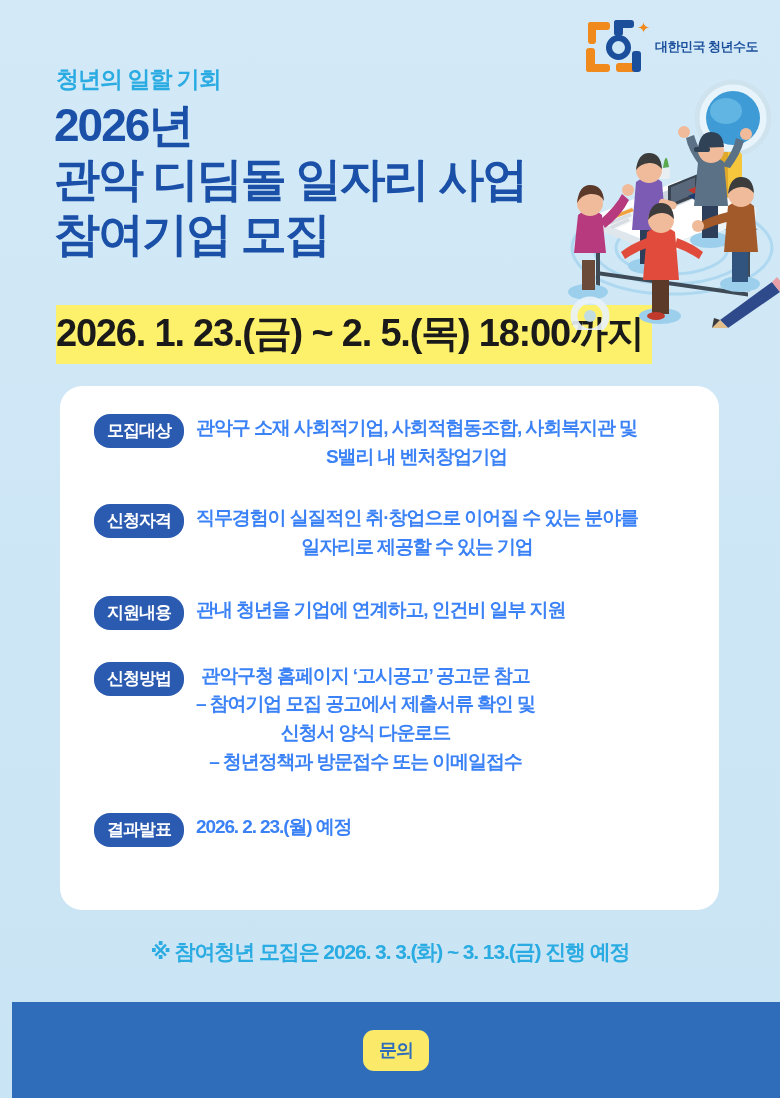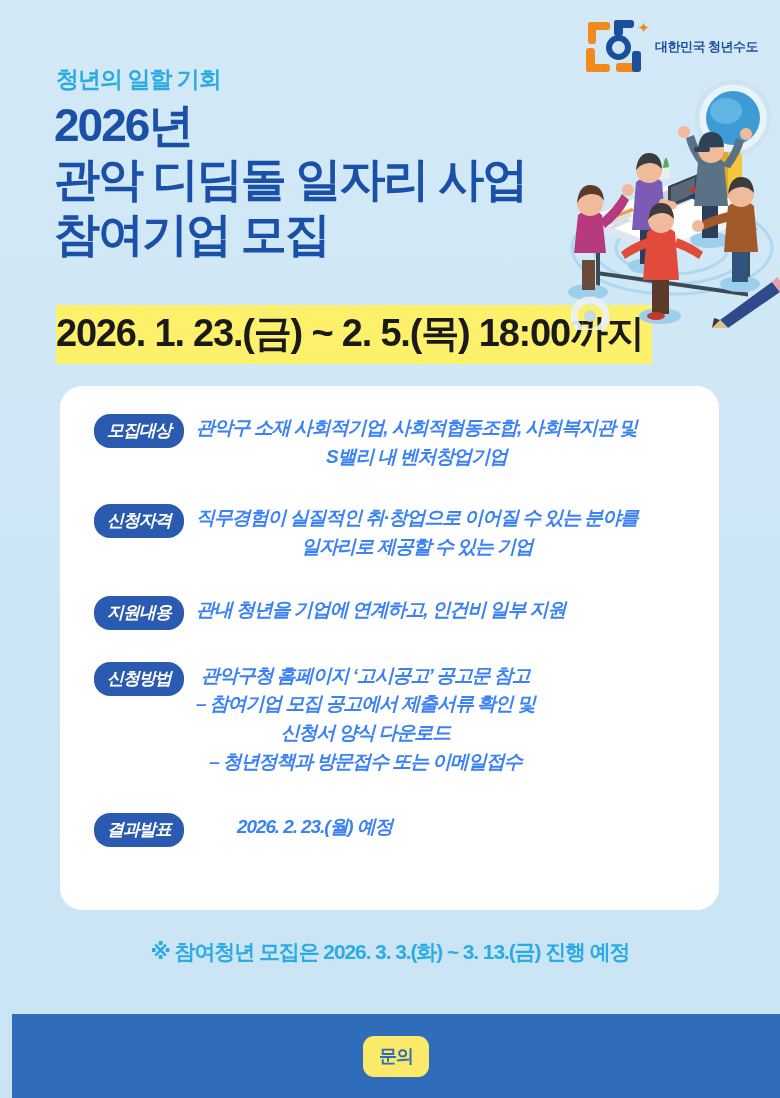--- a/index.html
+++ b/index.html
@@ -56,25 +56,25 @@
     white-space:nowrap;
   }
 
   
   .illus{position:absolute;left:560px;top:70px;width:225px;height:260px;}
   .illus svg{display:block;}
 
   
   .card{
     position:absolute;left:60px;top:386px;width:659px;height:524px;
-    background:#ffffff;border-radius:22px;font-style:italic;
+    background:#ffffff;border-radius:22px;
   }
   .rows{position:absolute;left:34px;top:26px;right:20px;}
   .row{display:flex;align-items:flex-start;margin-bottom:22px;}
-  .row:last-child{margin-bottom:0;gap:41px;}
+  .row:last-child{margin-bottom:0;}
   .badge{
     flex:0 0 auto;
     background:#2b5bb0;color:#fff;
     font-size:17px;font-weight:bold;letter-spacing:-1px;
     border-radius:16px;
     padding:5px 13px 6px 13px;
     margin-right:12px;margin-top:2px;
     white-space:nowrap;
   }
   .rtext{
@@ -93,21 +93,21 @@
 
   
   .note{
     position:absolute;left:0;right:0;top:938px;
     text-align:center;
     color:#2aabe2;font-size:21px;font-weight:bold;letter-spacing:-1.1px;
   }
 
   
   .footer{
-    position:absolute;left:0;right:0;bottom:0;height:84px;
+    position:absolute;left:0;right:0;bottom:0;height:96px;
     background:#2f6dbb;
     display:flex;align-items:center;justify-content:center;gap:14px;margin-left:12px;
   }
   .f-badge{
     background:#fbe96a;color:#2f6dbb;
     font-size:18px;font-weight:bold;letter-spacing:-1px;
     border-radius:11px;padding:8px 16px 9px 16px;
   }
   .f-text{
     color:#ffffff;font-size:24px;font-weight:bold;letter-spacing:-1.2px;

